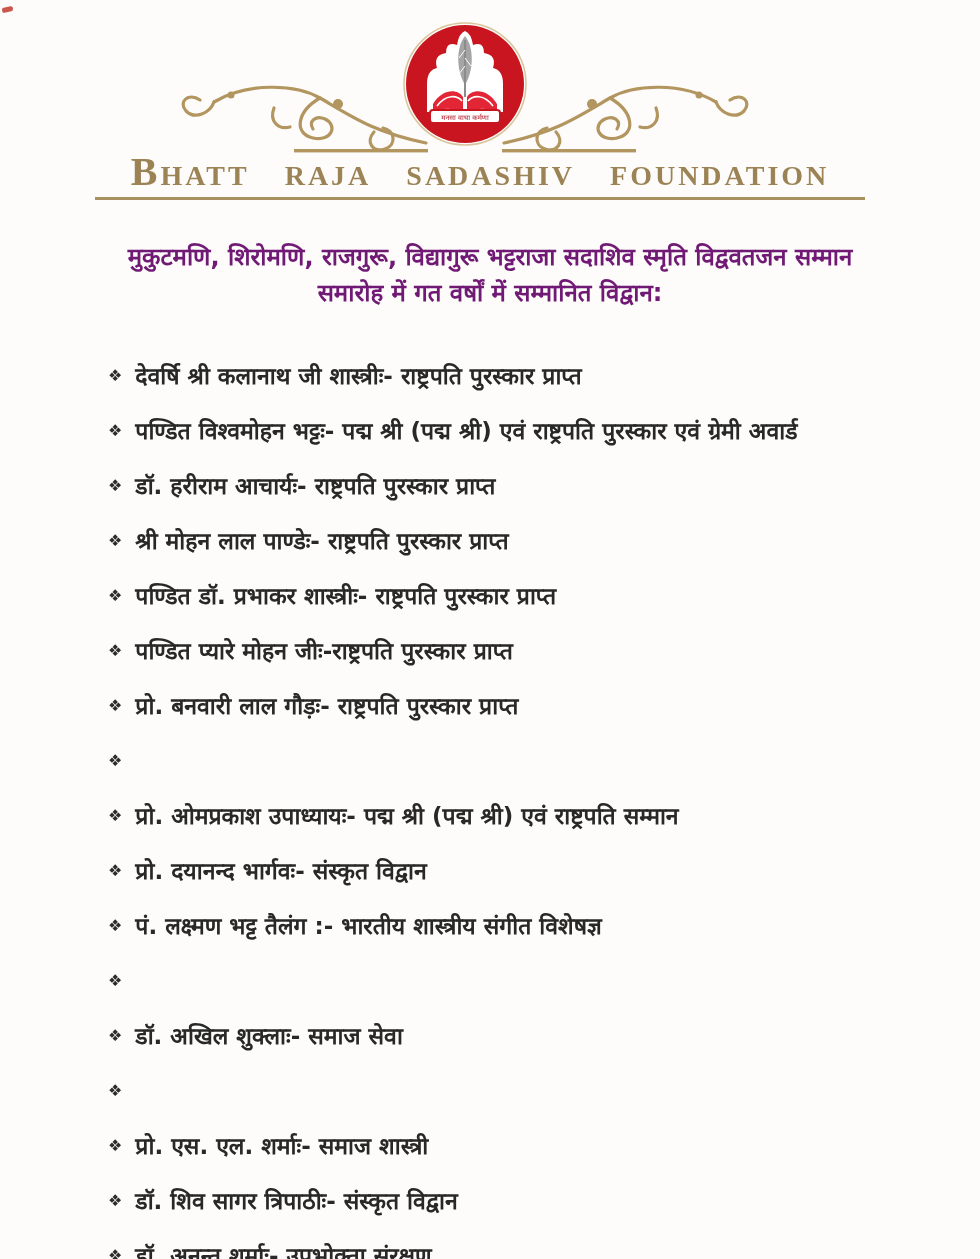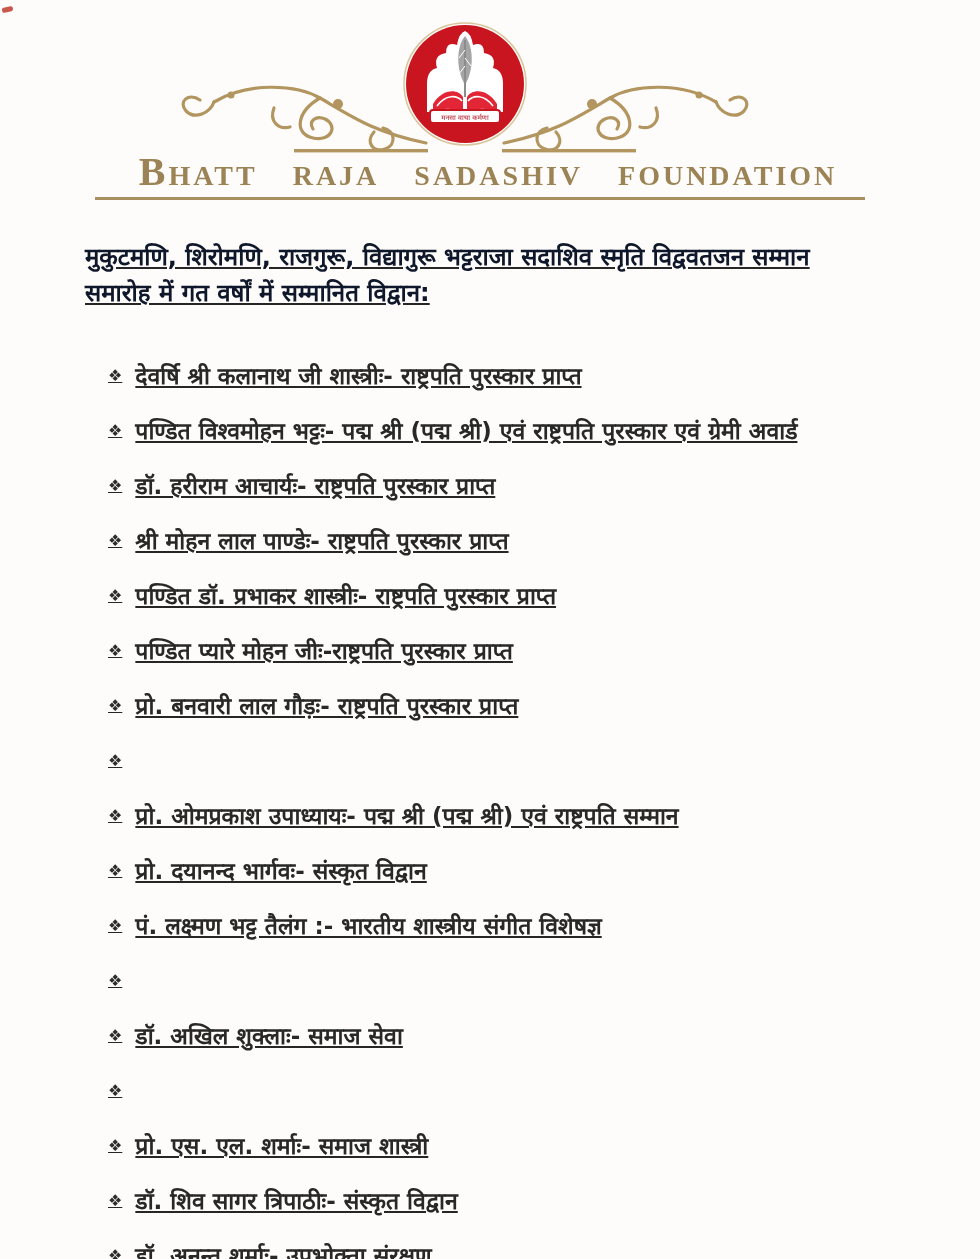--- a/index.html
+++ b/index.html
@@ -5,60 +5,59 @@
   * { margin:0; padding:0; box-sizing:border-box; }
   body { font-family: "DejaVu Sans", "Liberation Sans", sans-serif; }
   .page {
     position: relative;
     width: 980px;
     height: 1259px;
     margin: 0 auto;
     background: #fdfcfa;
     overflow: hidden;
     color: #262626;
-    text-decoration: underline;
   }
   .scan-mark {
     position: absolute; left: 2px; top: 7px;
     width: 11px; height: 5px; background: #c0392b;
     border-radius: 2px; transform: rotate(-12deg); opacity: .85;
   }
   .header { position: relative; height: 215px; }
   .logo {
     position: absolute; left: 403px; top: 22px;
     width: 124px; height: 124px;
   }
   .flourish {
     position: absolute; top: 68px;
     width: 252px; height: 88px;
     color: #b2955f;
   }
   .flourish.left  { left: 176px; }
   .flourish.right { left: 502px; transform: scaleX(-1); }
   .org-name {
-    position: absolute; top: 148px; left: 103px; width: 770px;
+    position: absolute; top: 148px; left: 95px; width: 770px;
     text-align: center;
     font-family: "Liberation Serif", "DejaVu Serif", serif;
     font-variant: small-caps;
     font-size: 40px; font-weight: 600;
     letter-spacing: 3px; word-spacing: 22px;
     color: #9c8355;
     text-transform: lowercase;
   }
   .org-name::first-letter { text-transform: uppercase; }
   .org-underline {
     position: absolute; top: 197px; left: 95px;
     width: 770px; height: 2.5px; background: #a8905f;
   }
   .intro {
     margin: 24px 85px 0 85px;
-    text-align: left;
+    text-align: center;
     font-size: 24px; font-weight: 700;
     line-height: 36px;
-    color: #0f172a;
+    color: #701a75;
   }
   .honorees {
     list-style: none;
     margin: 50px 60px 0 108px;
   }
   .honorees li {
     display: flex; align-items: flex-start; gap: 13px;
     font-size: 23px; font-weight: 700; line-height: 30px;
     margin-bottom: 25px;
     color: #282828;

